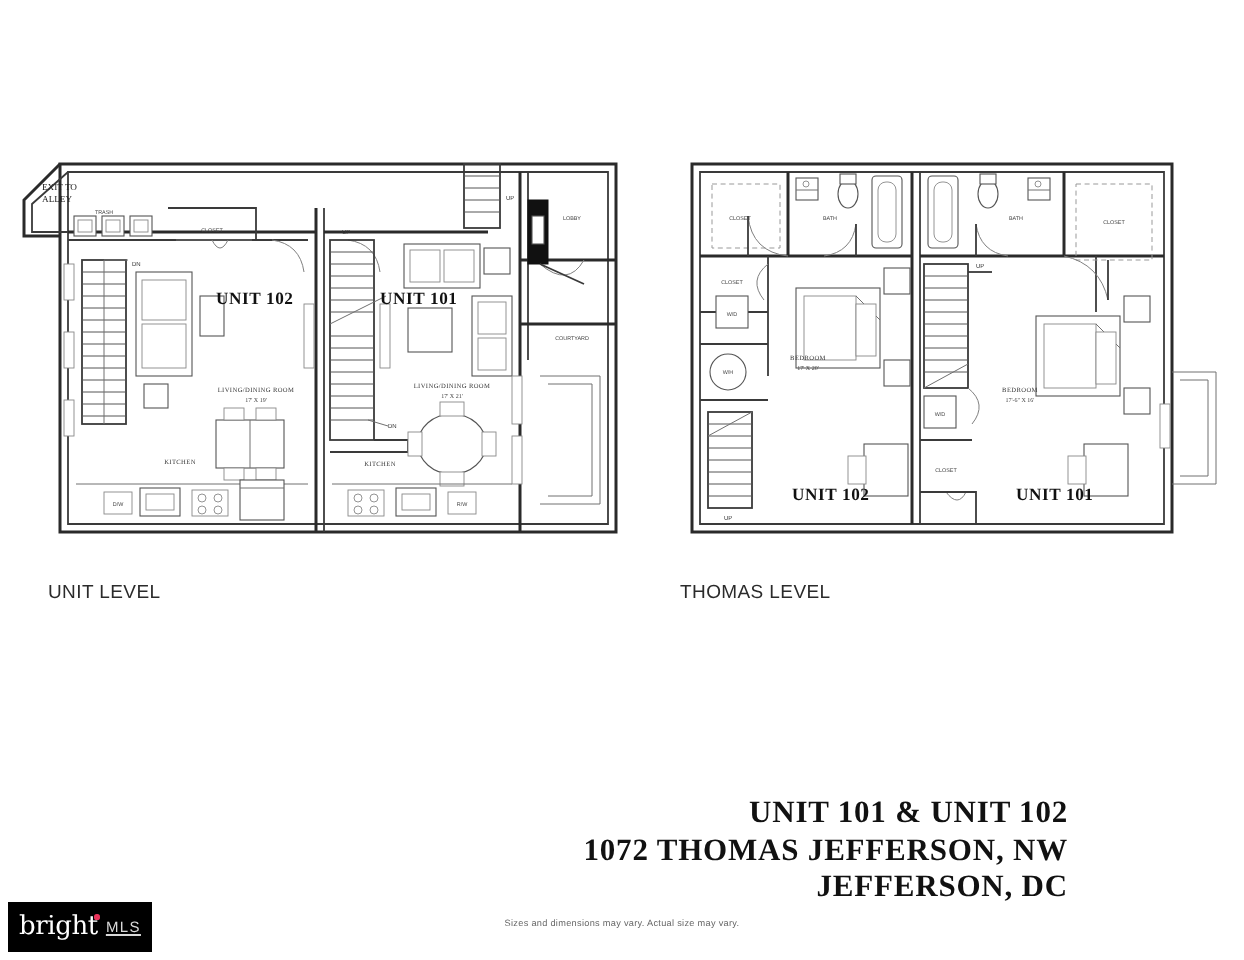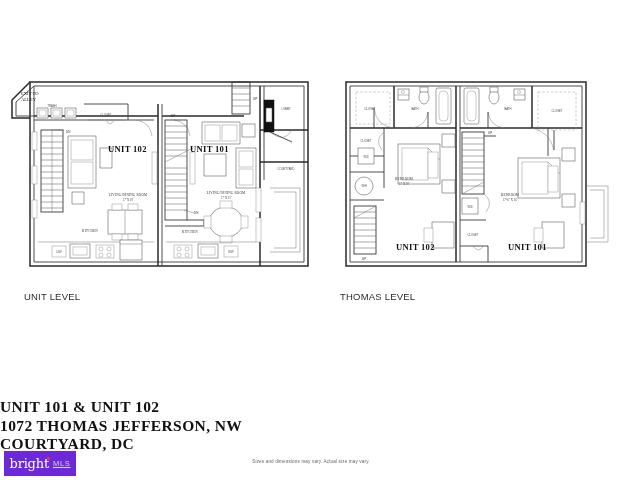--- a/index.html
+++ b/index.html
@@ -39,21 +39,21 @@
     white-space: nowrap;
   }
   #main-level-caption { left: 24px; top: 291px; }
   #lower-level-caption { left: 340px; top: 291px; }
 
   #title-block {
     position: absolute;
     left: 0;
     top: 398px;
     width: 534px;
-    text-align: left;
+    text-align: right;
   }
   #title-block .tline {
     font-family: "Liberation Serif", serif;
     font-size: 15.5px;
     font-weight: bold;
     letter-spacing: 0.4px;
     color: #111111;
     line-height: 18.5px;
     white-space: nowrap;
   }
@@ -68,21 +68,21 @@
     color: #666666;
     letter-spacing: 0.15px;
   }
 
   #brand-logo {
     position: absolute;
     left: 4px;
     top: 451px;
     width: 72px;
     height: 25px;
-    background: #6d28d9;
+    background: #000000;
     display: flex;
     align-items: center;
     justify-content: center;
   }
   #brand-logo .bright-word {
     font-family: "DejaVu Serif", serif;
     font-size: 13px;
     color: #ffffff;
     letter-spacing: -0.2px;
     position: relative;
@@ -507,21 +507,21 @@
       <rect class="furn-light" x="244" y="132" width="5" height="22"></rect>
     </g>
   </svg>
 
   <div class="level-caption" id="main-level-caption">UNIT LEVEL</div>
   <div class="level-caption" id="lower-level-caption">THOMAS LEVEL</div>
 
   <div id="title-block">
     <div class="tline">UNIT 101 &amp; UNIT 102</div>
     <div class="tline">1072 THOMAS JEFFERSON, NW</div>
-    <div class="tline">COURTYARD, DC</div>
+    <div class="tline">JEFFERSON, DC</div>
   </div>
 
   <div id="disclaimer">Sizes and dimensions may vary. Actual size may vary.</div>
 
   <div id="brand-logo">
     <span class="bright-word">bright<span class="brand-dot"></span></span>
     <span class="mls-word">MLS</span>
   </div>
 
 </div>

